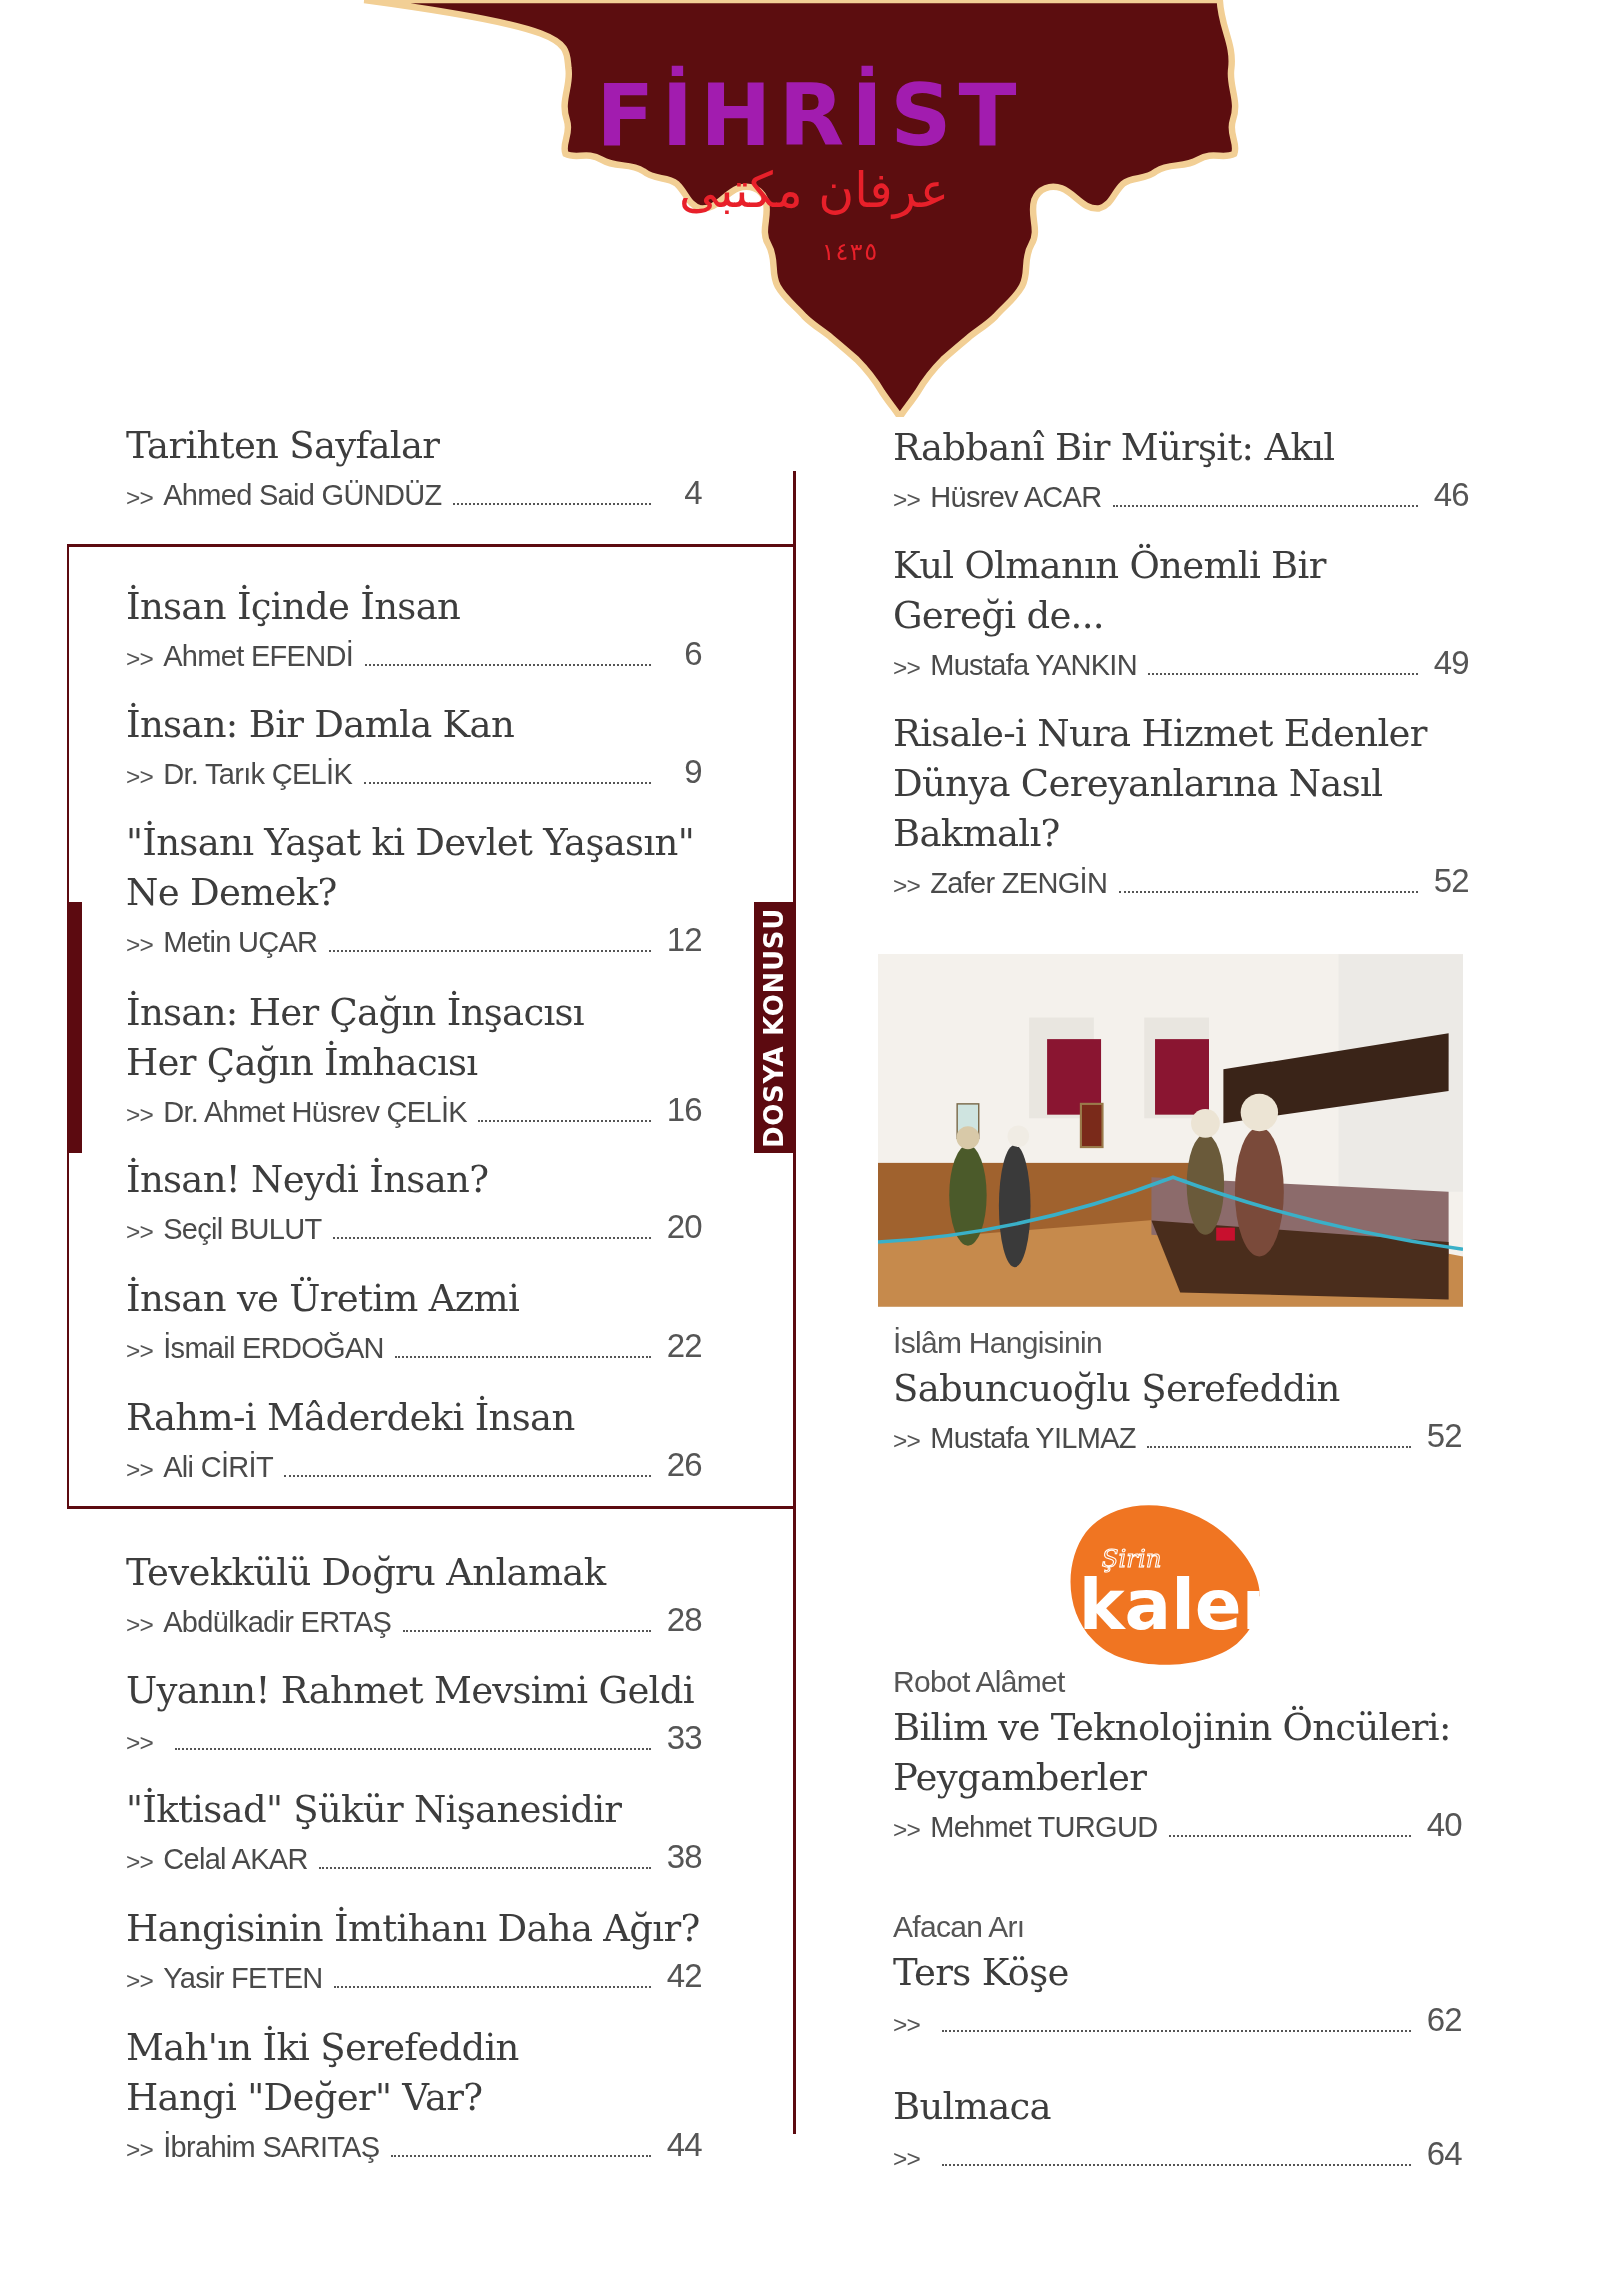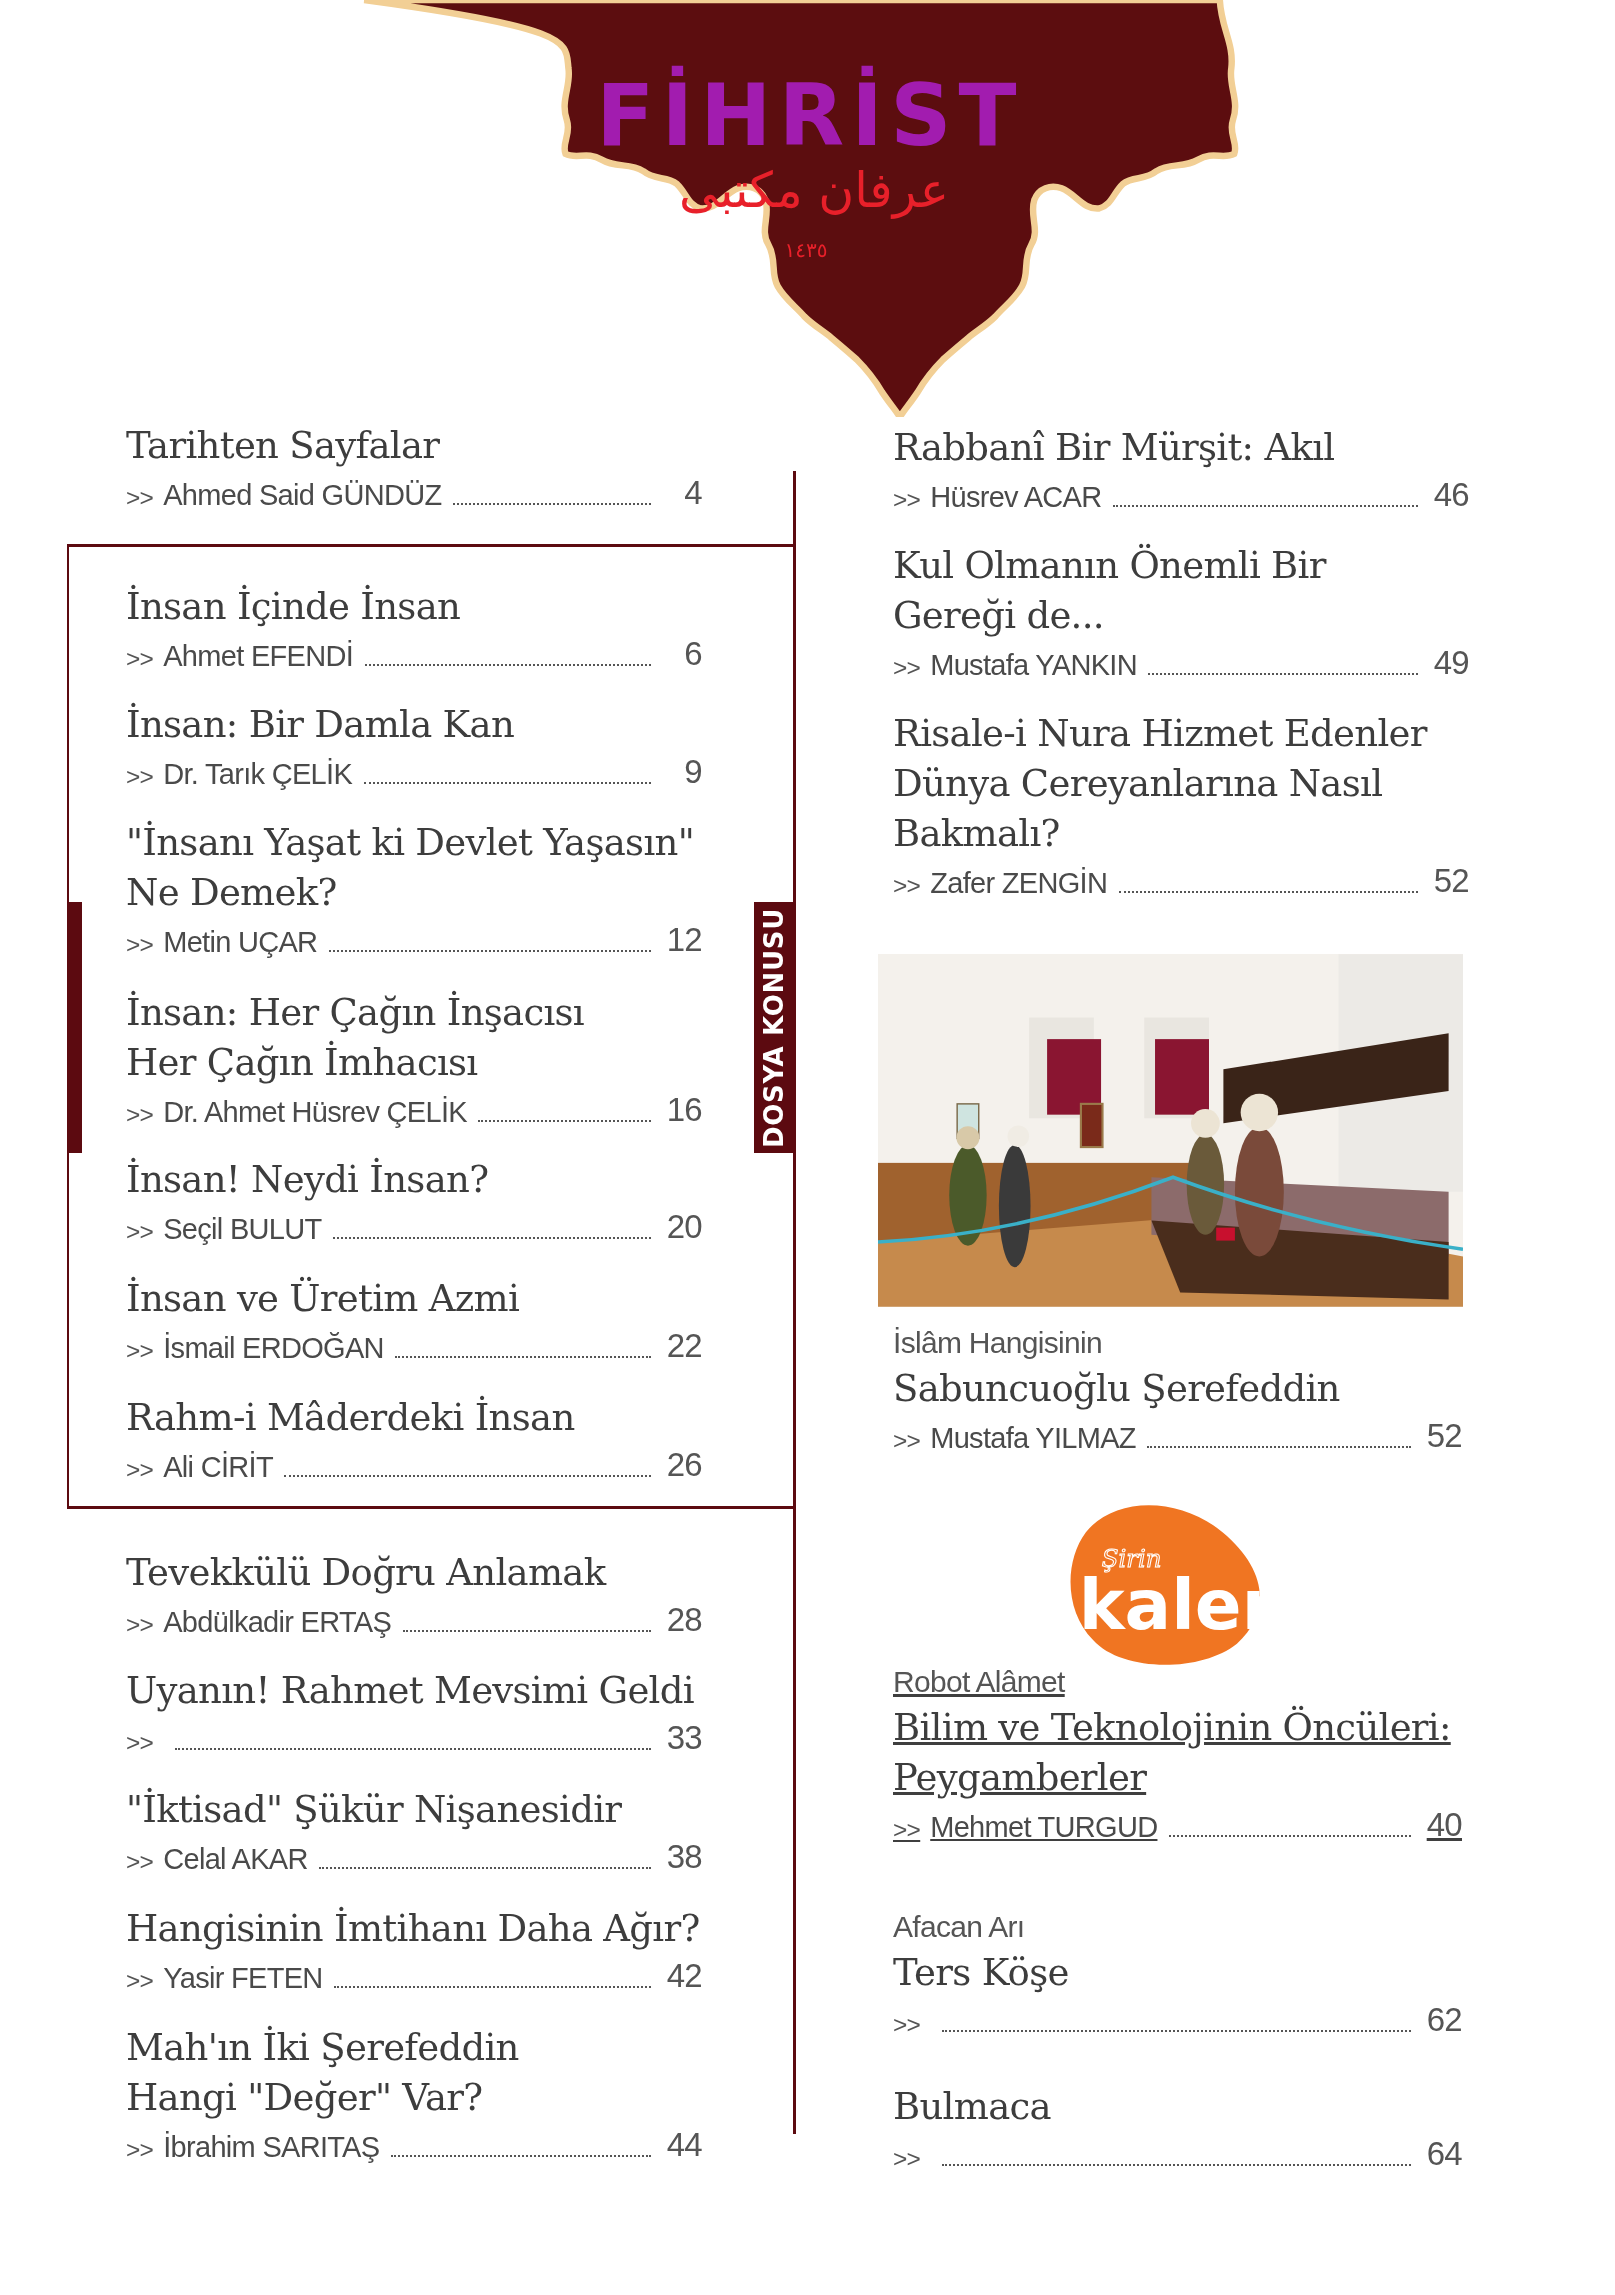--- a/index.html
+++ b/index.html
@@ -13,22 +13,22 @@
     position:absolute; left:0; width:900px; top:66px; text-align:center;
     font-family:"DejaVu Sans", sans-serif; font-weight:bold; font-size:85px;
     letter-spacing:7.2px; color:#a21caf;
   }
   .arabic {
     position:absolute; left:274px; width:360px; top:162px; text-align:center;
     font-family:"DejaVu Sans", sans-serif; font-size:49px; color:#e8202a;
     direction:rtl;
   }
   .arabic-year {
-    position:absolute; left:374px; width:144px; top:238px; text-align:center;
-    font-family:Liberation Serif, serif; font-size:20px; color:#e8202a; letter-spacing:2.9px;
+    position:absolute; left:374px; width:144px; top:238px; text-align:right;
+    font-family:Liberation Mono, monospace; font-size:24px; color:#e8202a; letter-spacing:2.9px;
   }
 
   
   .rule { position:absolute; background:#5c0a10; }
 
   
   .entry { position:absolute; }
   .kicker {
     font-family:"Liberation Sans", sans-serif; font-weight:300; font-size:30px; color:#555;
     line-height:37px; margin-bottom:2.9px; letter-spacing:-0.7px;
@@ -314,21 +314,21 @@
 </div>
 
 <div id="kalem" class="abs">
   <svg width="216" height="187" viewBox="0 0 300 260">
     <path d="M40,60 C80,10 170,10 230,60 C290,110 300,170 250,215 C200,255 90,255 50,210 C10,170 10,100 40,60 Z" fill="#f07522"></path>
     <text x="62" y="108" font-family="DejaVu Serif, serif" font-style="italic" font-size="34" fill="none" stroke="#ffffff" stroke-width="1.5">Şirin</text>
     <text x="30" y="195" font-family="DejaVu Sans, sans-serif" font-weight="bold" font-size="96" fill="#ffffff">kalem</text>
   </svg>
 </div>
 
-<div class="entry" style="left:893px; top:1663px; width:569px;text-decoration:underline;">
+<div class="entry" style="left:893px; top:1663px; width:569px;">
   <div class="kicker">Robot Alâmet</div>
   <div class="title">Bilim ve Teknolojinin Öncüleri:</div>
   <div class="title">Peygamberler</div>
   <div class="byline">
     <span class="chev">&gt;&gt;</span>
     <span class="author">Mehmet TURGUD</span>
     <span class="dots"></span>
     <span class="page">40</span>
   </div>
 </div>

